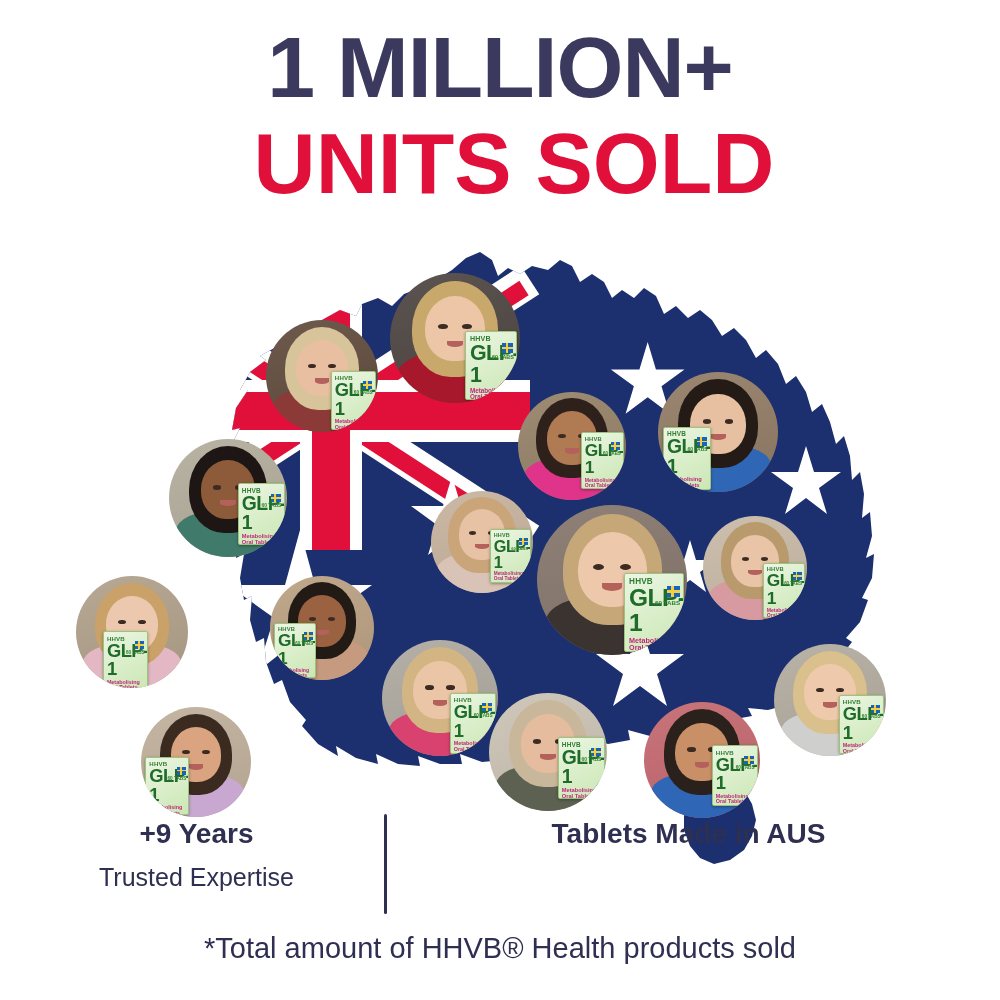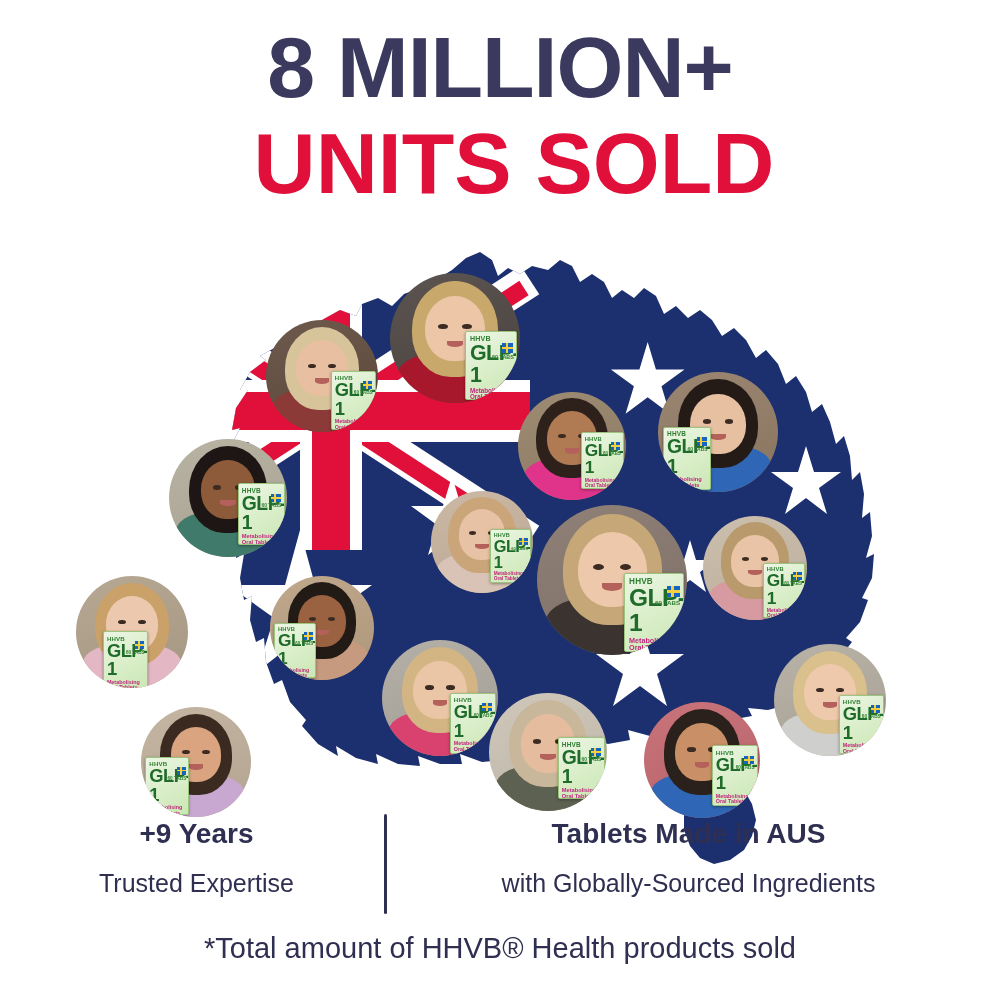--- a/index.html
+++ b/index.html
@@ -67,28 +67,28 @@
   .pbox .pb-foot { height:16%; background:#bfe0a4; position:relative; }
   .pbox .pb-seal { position:absolute; left:7%; top:16%; width:16%; height:68%; border-radius:50%; background:#2f7d32; opacity:.8; }
 
   
   .footer { position:absolute; left:0; top:812px; width:1000px; z-index:50; }
   .foot-cols { display:flex; align-items:flex-start; justify-content:center; }
   .foot-left  { width:330px; text-align:center; padding-top:4px; }
   .foot-right { width:560px; text-align:center; padding-top:4px; }
   .foot-div { width:3px; height:100px; background:#2f2f52; margin:2px 22px 0 22px; border-radius:2px; }
   .f-strong { font-size:28px; font-weight:bold; color:#2f2f52; line-height:1.25; white-space:nowrap; }
-  .f-reg { font-size:25px; color:#2f2f52; line-height:1.3; margin-top:16px; white-space:nowrap; }
+  .f-reg { font-size:25px; color:#2f2f52; line-height:1.3; margin-top:10px; white-space:nowrap; }
   .f-note { text-align:center; font-size:29px; color:#2f2f52; margin-top:18px; white-space:nowrap; }
 </style>
 </head>
 <body>
 
 <div class="headline-block">
-  <div class="headline-1">8 MILLION+</div>
+  <div class="headline-1">1 MILLION+</div>
   <div class="headline-2">UNITS SOLD</div>
 </div>
 
 <div class="map-stage">
   <svg class="map-svg" viewBox="0 0 1000 640">
     <defs>
 
       <clipPath id="clip-mainland">
         <path d="M300,118 L310,96 L322,80 L340,70 L356,76 L362,64 L378,58 L392,66 L404,54
                  L420,48 L436,40 L452,30 L466,18 L480,12 L492,20 L498,36 L508,28 L520,34
@@ -479,17 +479,16 @@
 
 <div class="footer">
   <div class="foot-cols">
     <div class="foot-left">
       <div class="f-strong">+9 Years</div>
       <div class="f-reg">Trusted Expertise</div>
     </div>
     <div class="foot-div"></div>
     <div class="foot-right">
       <div class="f-strong">Tablets Made in AUS</div>
-      <div class="f-reg">with Globally-Sourced Ingredients</div>
     </div>
   </div>
   <div class="f-note">*Total amount of HHVB® Health products sold</div>
 </div>
 
 </body></html>

